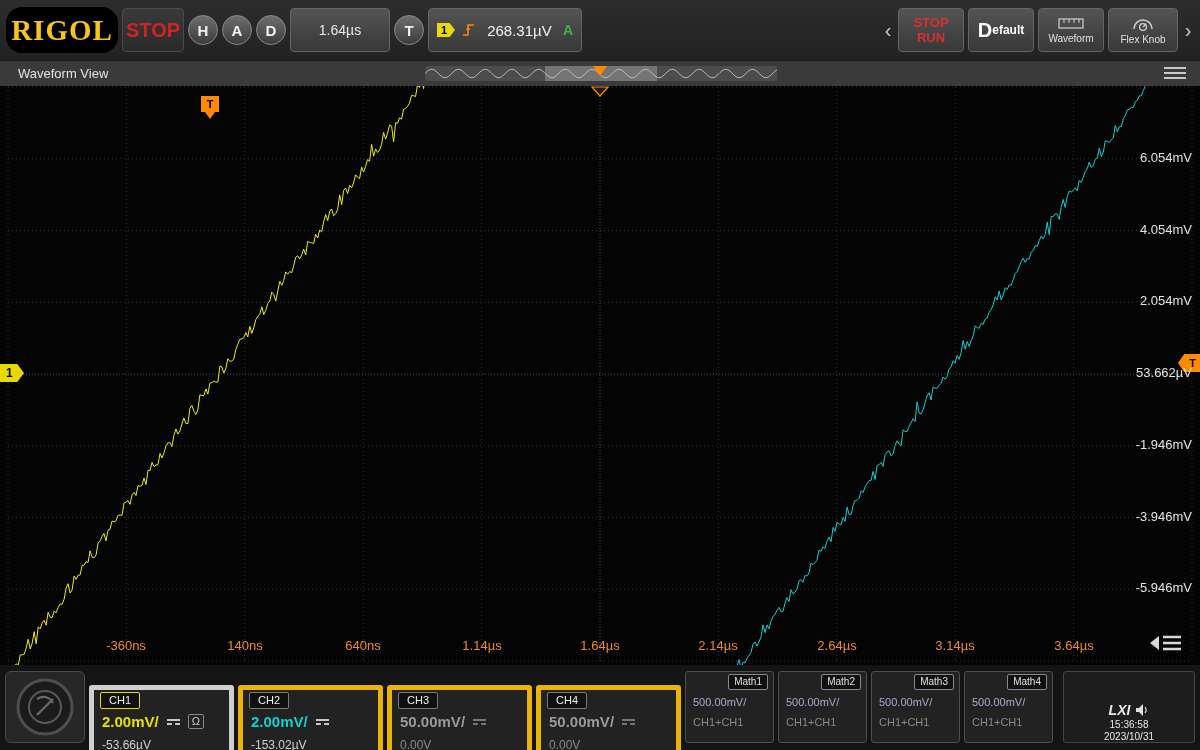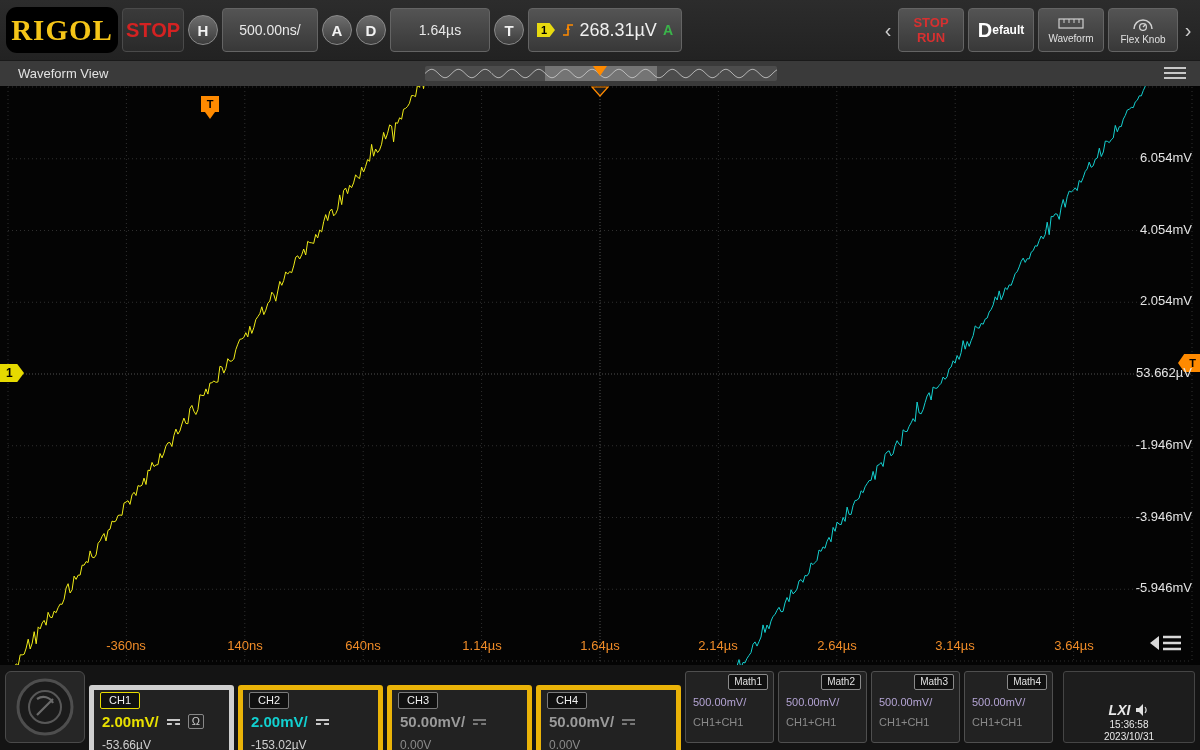--- a/index.html
+++ b/index.html
@@ -4,21 +4,21 @@
 <style>
   * { margin:0; padding:0; box-sizing:border-box; }
   html,body { width:1200px; height:750px; background:#000; overflow:hidden;
               font-family:"Liberation Sans", sans-serif; }
   body { position:relative; }
 
   
   .topbar { position:absolute; top:0; left:0; width:1200px; height:60px;
             background:linear-gradient(#2c2c2c,#222); display:flex; align-items:center;
             gap:4px; padding:0 6px; }
-  .logo { width:112px; height:46px; line-height:46px; background:#000; border-radius:11px;
+  .logo { width:112px; height:46px; line-height:46px; background:#000; border-radius:16px;
           text-align:center; color:#f5c518; font-family:"Liberation Serif", serif;
           font-weight:bold; font-size:29px; letter-spacing:1px; }
   .btn { background:linear-gradient(#545454,#383838); border:1px solid #646464;
          border-radius:4px; height:44px; color:#e8e8e8; display:flex; align-items:center;
          justify-content:center; }
   .stop-status { width:62px; font-size:20px; font-weight:bold; color:#d42222;
                  background:linear-gradient(#3a3a3a,#2a2a2a); border-color:#4a4a4a; }
   .circle { width:30px; height:30px; border-radius:50%;
             background:linear-gradient(#6e6e6e,#3c3c3c); border:1px solid #8a8a8a;
             color:#f2f2f2; font-weight:bold; font-size:15px; display:flex;
@@ -27,21 +27,21 @@
   .h-val { width:96px; } .d-val { width:100px; }
   .sample-box { width:150px; display:flex; gap:10px; justify-content:center; }
   .sample-col { display:flex; flex-direction:column; align-items:center; gap:2px; }
   .sample-main { font-size:13px; color:#f0f0f0; }
   .sample-sub { font-size:11px; color:#c0c0c0; display:flex; align-items:center; gap:4px; }
   .sample-sub2 { font-size:11px; color:#8f8f8f; }
   .trig-box { width:154px; gap:6px; padding:0 8px; }
   .ch-badge { width:18px; height:14px; background:#e8da10; color:#000; font-size:11px;
               font-weight:bold; display:flex; align-items:center; padding-left:4px;
               clip-path:polygon(0 0,70% 0,100% 50%,70% 100%,0 100%); flex:none; }
-  .trig-val { flex:1; text-align:center; font-size:18px; color:#f0f0f0; }
+  .trig-val { flex:1; text-align:center; font-size:15px; color:#f0f0f0; }
   .trig-stat { color:#3ab54a; font-weight:bold; font-size:14px; }
   .chevron { width:12px; color:#cfcfcf; font-size:20px; text-align:center; line-height:44px; }
   .chev-left { margin-left:auto; }
   .stoprun { width:66px; flex-direction:column; line-height:15px; }
   .stoprun div { color:#d83030; font-weight:bold; font-size:13px; }
   .defaultbtn { width:66px; color:#fff; }
   .defaultbtn .bigD { font-size:20px; font-weight:bold; }
   .defaultbtn .restD { font-size:12px; font-weight:bold; }
   .iconbtn { width:66px; flex-direction:column; gap:3px; }
   .iconbtn .lbl { font-size:10px; color:#e0e0e0; }
@@ -127,21 +127,20 @@
   .status-time, .status-date { font-size:10px; }
 </style>
 </head>
 <body>
 
 <div class="topbar">
   <div class="logo">RIGOL</div>
   <div class="btn stop-status">STOP</div>
 
   <div class="circle">H</div>
-  <div class="btn valbox h-val">500.00ns/</div>
 
   <div class="circle">A</div>
 
   <div class="circle">D</div>
   <div class="btn valbox d-val">1.64µs</div>
 
   <div class="circle">T</div>
   <div class="btn trig-box">
     <span class="ch-badge">1</span>
     <svg width="15" height="18">

